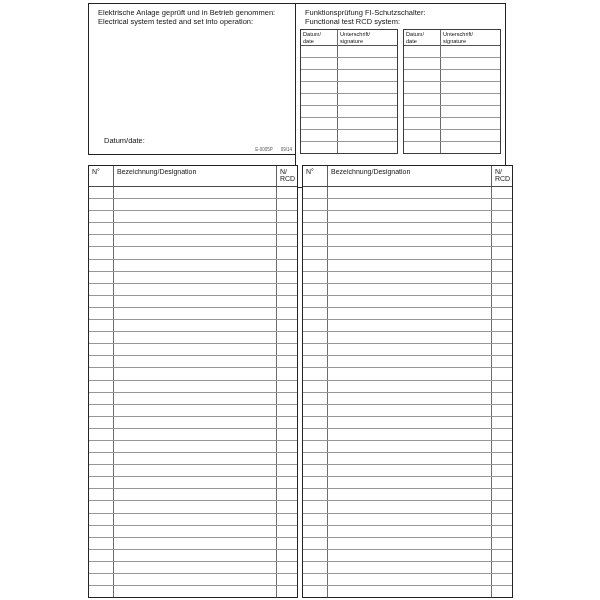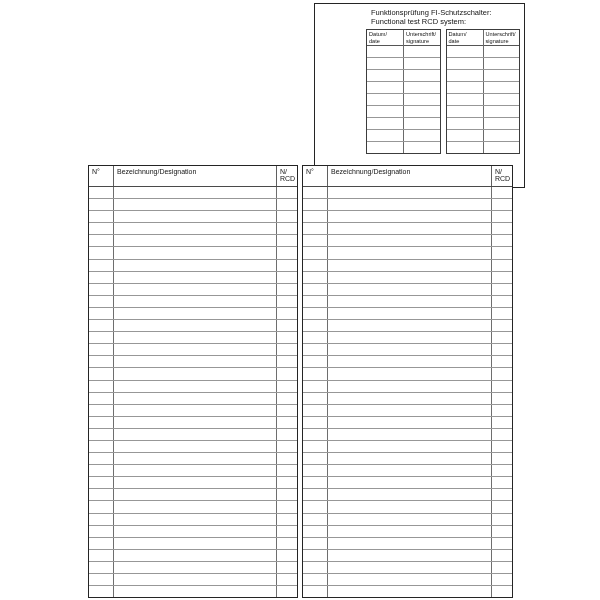--- a/index.html
+++ b/index.html
@@ -9,21 +9,21 @@
     font-family:"Liberation Sans", sans-serif;
     color:#141414;
     position:relative;
     overflow:hidden;
   }
   .page { position:absolute; inset:0; background:#ffffff; }
 
   
   .box { position:absolute; border:1.5px solid #242424; background:#fff; }
   .box-tl { left:88px; top:3px; width:210px; height:152px; }
-  .box-tr { left:314px; top:3px; width:211px; height:185px;padding-left:47px; }
+  .box-tr { left:295px; top:3px; width:211px; height:185px; }
   .box-text { padding:4px 9px 0 9px; font-size:7.5px; line-height:9.4px; }
   .box-text div { white-space:nowrap; }
   .date-label { position:absolute; left:15px; bottom:9px; font-size:7.5px; }
   .form-print {
     position:absolute; right:5px; bottom:2px;
     font-size:4.5px; color:#5a5a5a; display:flex; gap:8px;
   }
 
   
   .subtables { display:flex; gap:5px; margin:2px 4px 0 4px; }
@@ -59,20 +59,31 @@
   .tbody { flex:1; display:flex; flex-direction:column; }
   .trow { flex:1; display:grid; grid-template-columns:25px 1fr 20px; border-bottom:1px solid #979797; }
   .trow:last-child { border-bottom:none; }
   .trow > div.bdr { border-right:1px solid #6e6e6e; }
 </style>
 </head>
 <body>
 
 <div class="page">
 
+  <section class="box box-tl">
+    <div class="box-text">
+      <div>Elektrische Anlage geprüft und in Betrieb genommen:</div>
+      <div>Electrical system tested and set into operation:</div>
+    </div>
+    <div class="date-label">Datum/date:</div>
+    <div class="form-print">
+      <span>E-0005P</span>
+      <span>09/14</span>
+    </div>
+  </section>
 
   <section class="box box-tr">
     <div class="box-text">
       <div>Funktionsprüfung FI-Schutzschalter:</div>
       <div>Functional test RCD system:</div>
     </div>
     <div class="subtables">
 
       <div class="subtable">
         <div class="sub-hdr">

